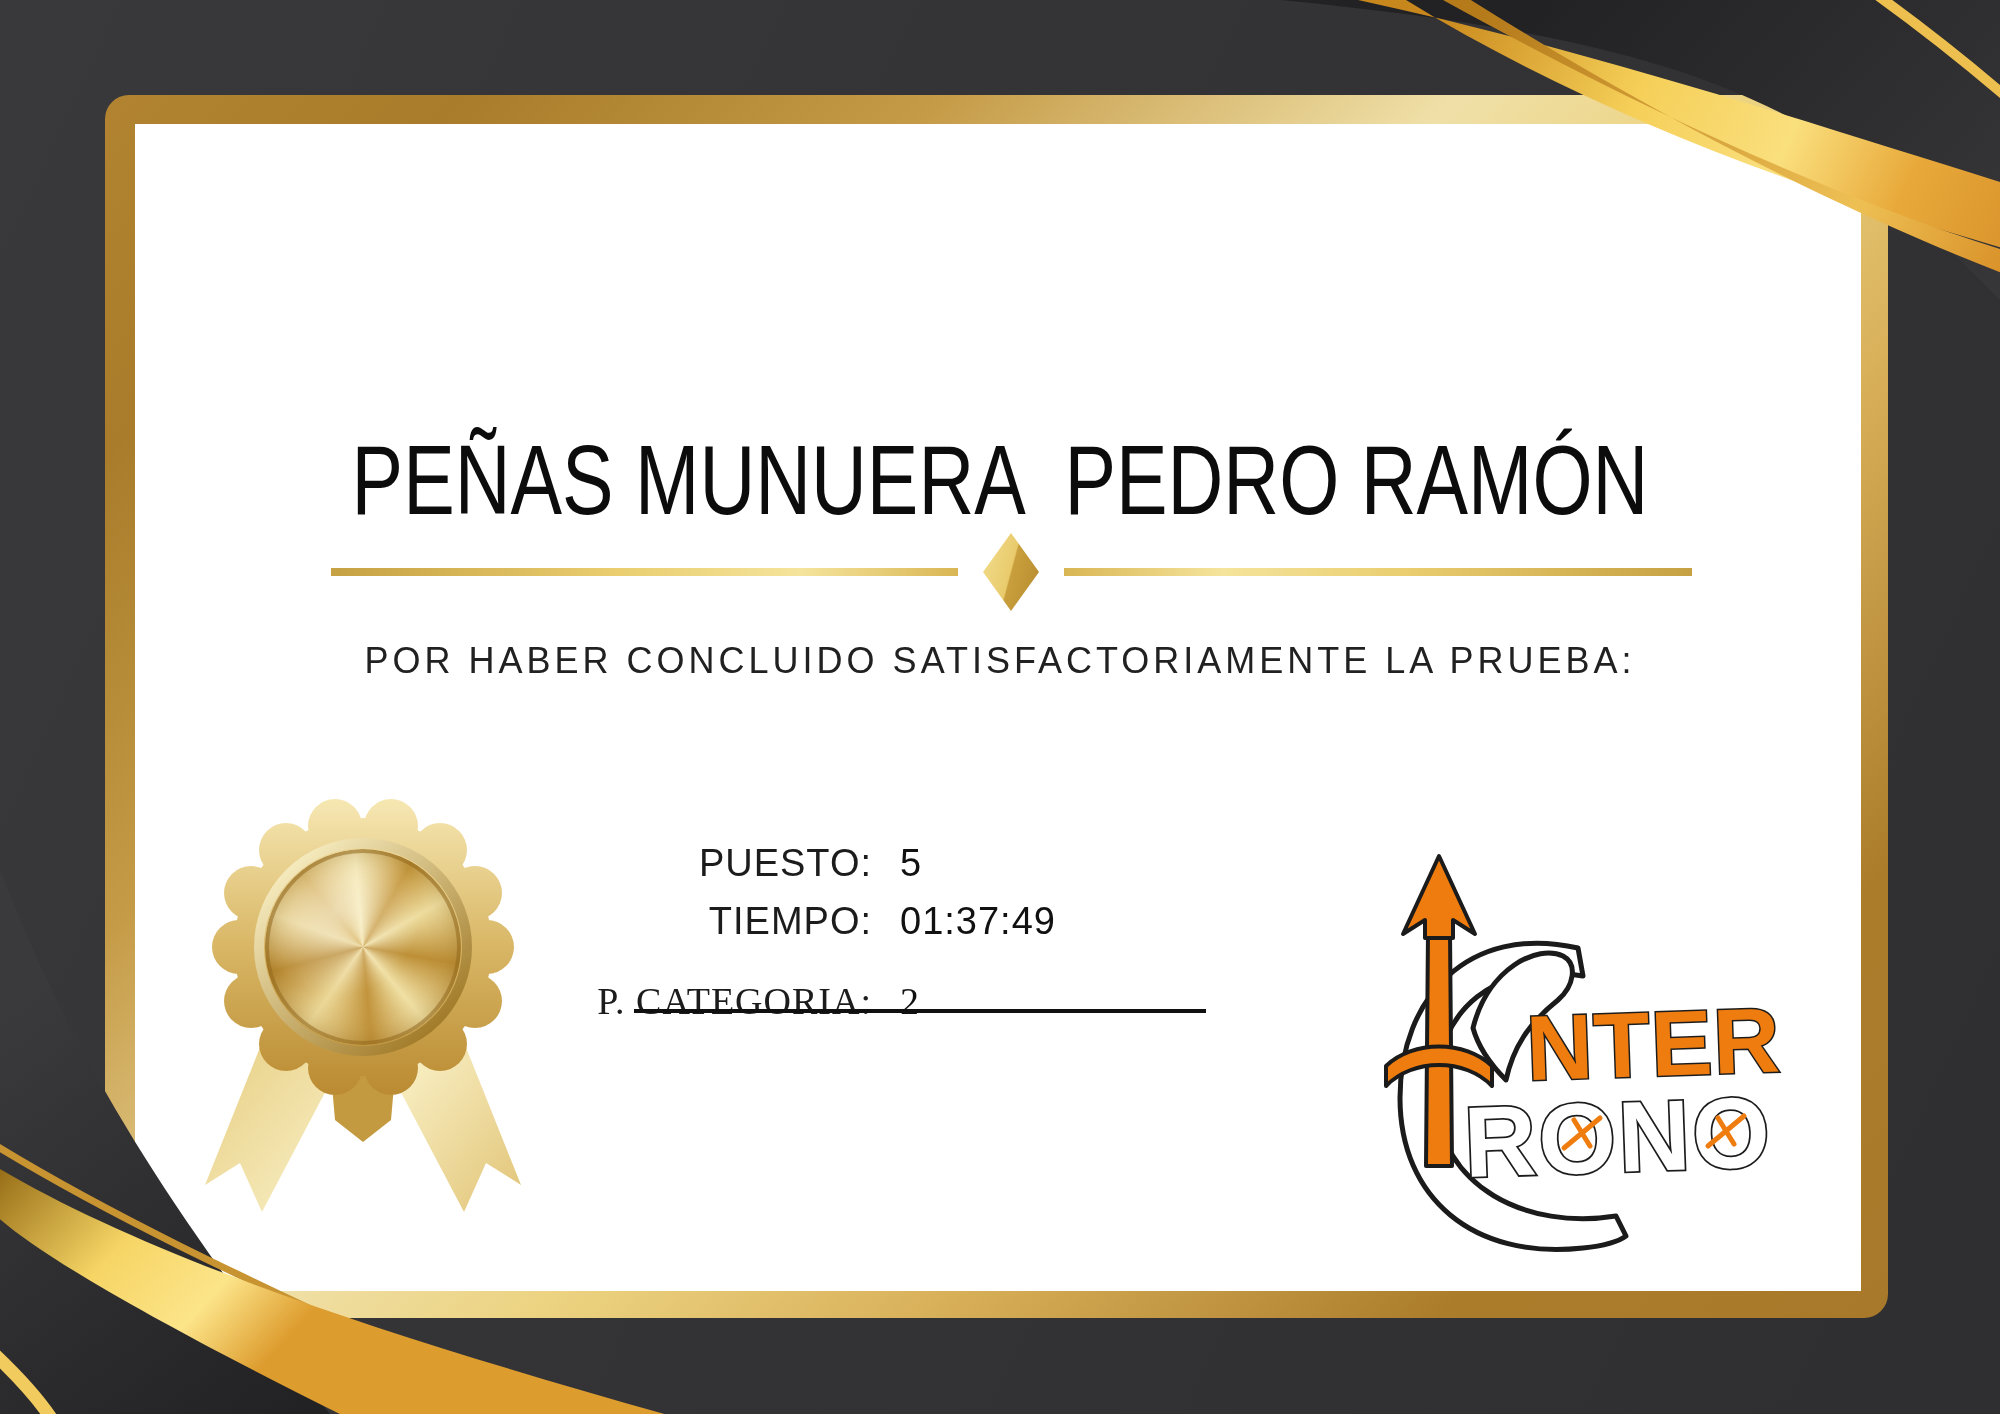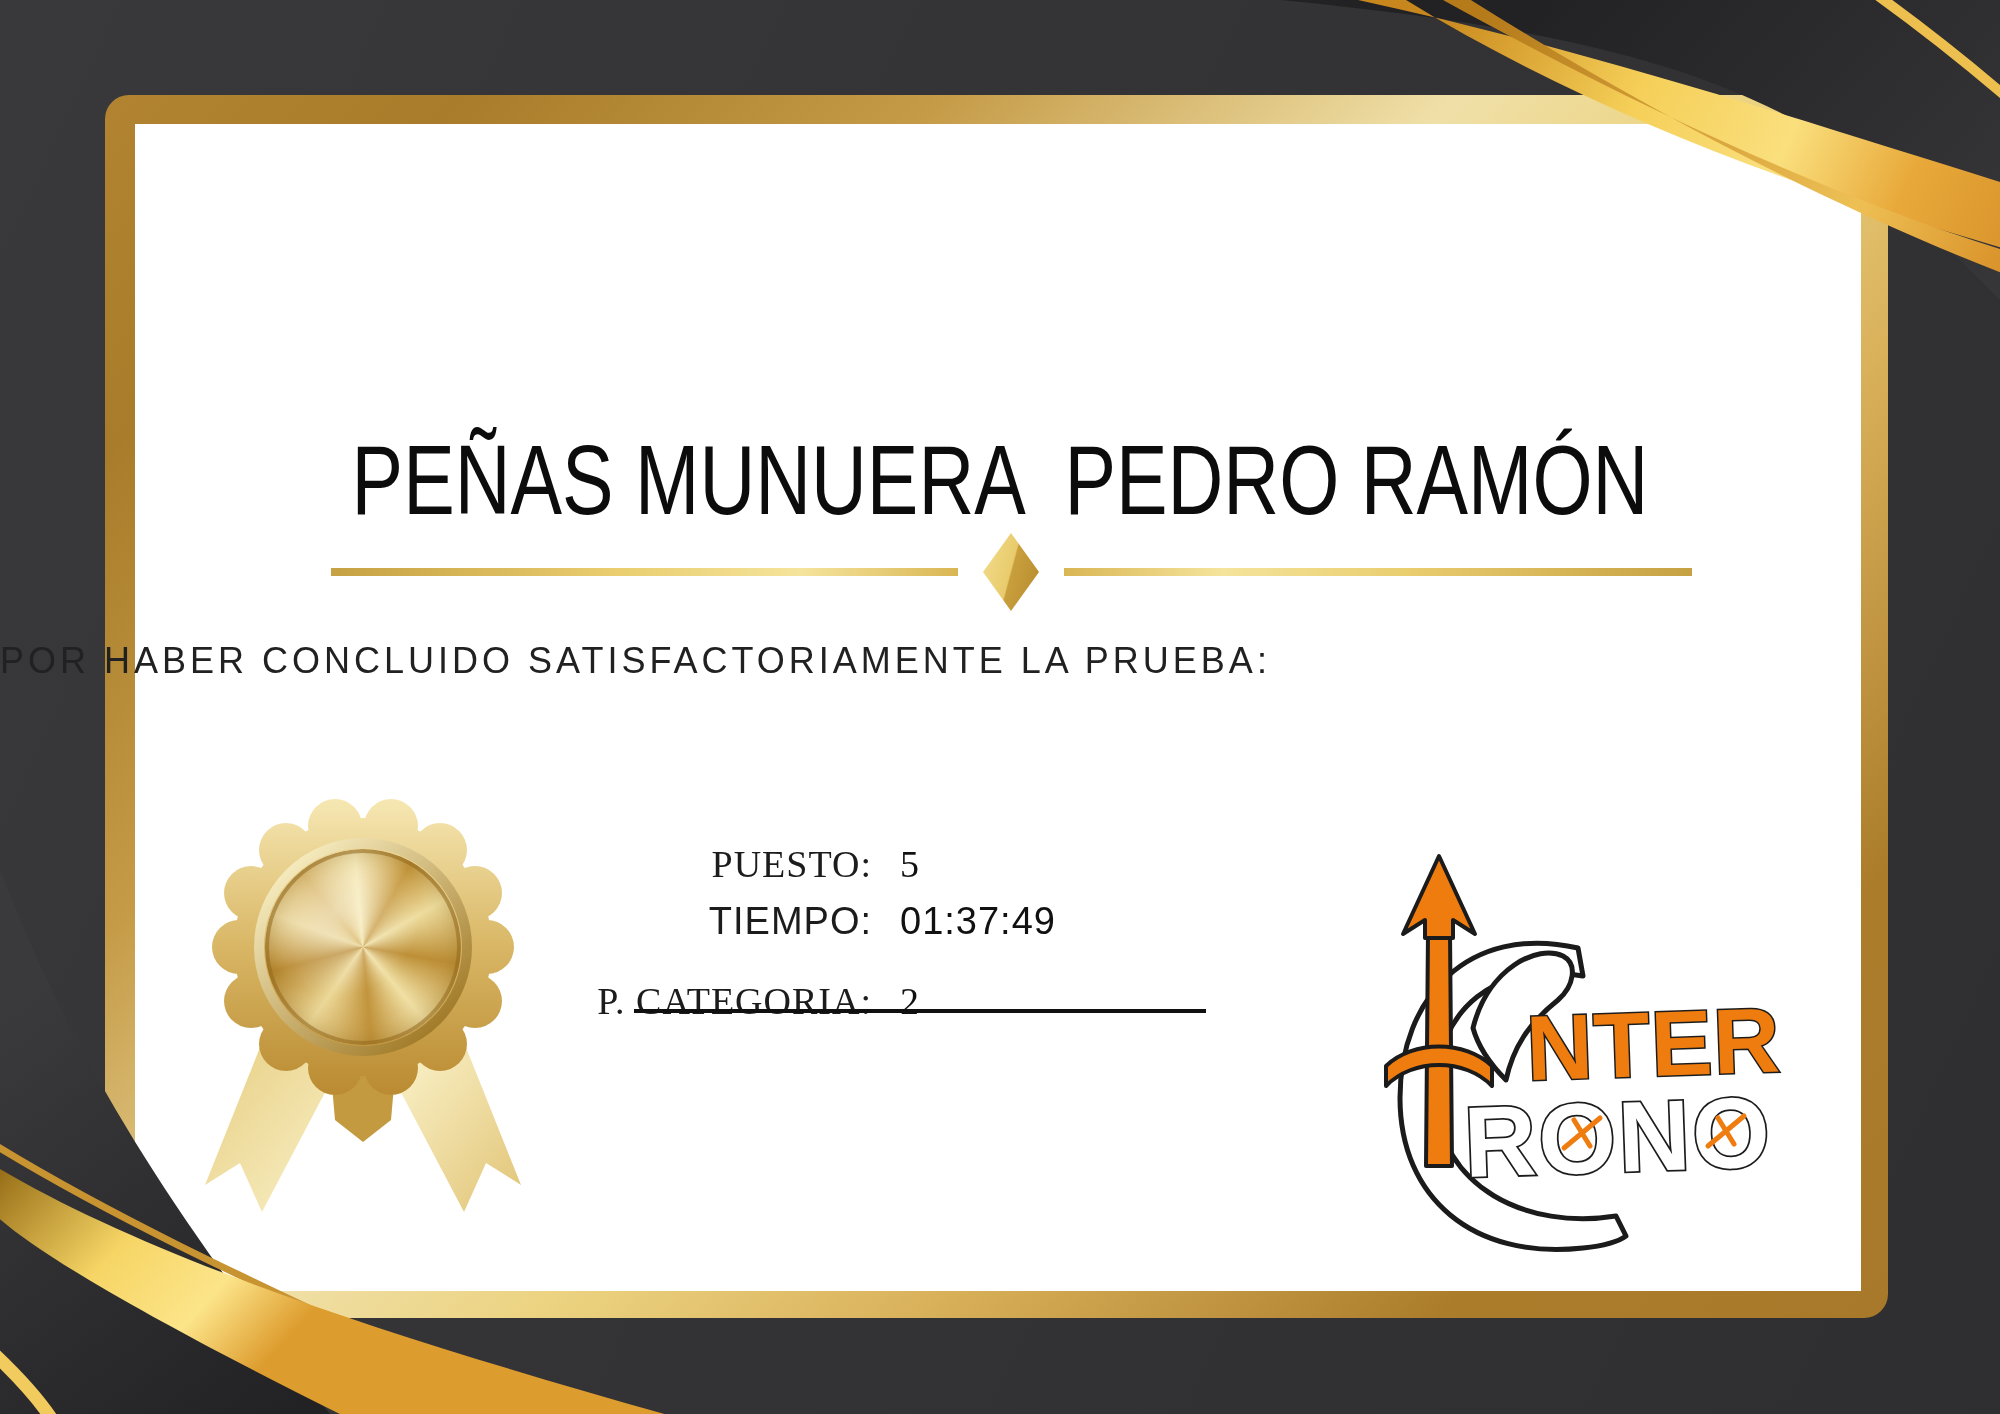--- a/index.html
+++ b/index.html
@@ -22,36 +22,36 @@
   .title{
     position:absolute;left:0;top:224px;width:100%;text-align:center;
     font-size:37px;letter-spacing:16px;color:#2a2a2a;font-weight:400;
   }
   .recipient{
     position:absolute;left:0;top:428px;width:100%;text-align:center;
     font-size:92px;color:#0c0c0c;font-weight:400;white-space:pre;
     transform:scaleX(0.84) scaleY(1.06);transform-origin:50% 50%;
   }
   .award{
-    position:absolute;left:0;top:640px;width:100%;text-align:left;
+    position:absolute;left:0;top:640px;width:100%;text-align:center;
     font-size:36px;letter-spacing:4px;color:#212121;font-weight:400;
   }
   
   .rule{position:absolute;top:568px;height:8px;}
   .rule.left{left:331px;width:627px;background:linear-gradient(90deg,#c6a143 0%,#e9cd6e 45%,#f5e49c 75%,#d9b654 100%);}
   .rule.right{left:1064px;width:628px;background:linear-gradient(270deg,#c6a143 0%,#e9cd6e 45%,#f5e49c 75%,#d9b654 100%);}
   .diamond{
     position:absolute;left:983px;top:533px;width:56px;height:78px;
     clip-path:polygon(50% 0,100% 50%,50% 100%,0 50%);
     background:linear-gradient(105deg,#f2dd8e 0%,#e9cb6c 49%,#c99f3d 51%,#b68a2d 100%);
   }
   
   .stat-label{position:absolute;left:500px;width:372px;text-align:right;font-size:38px;color:#1c1c1c;letter-spacing:1px;}
   .stat-value{position:absolute;left:900px;font-size:38px;color:#111;letter-spacing:1px;}
-  .r1{top:842px;font-family:Liberation Serif, serif;} .r2{top:900px;} .r3{top:979px;font-family:Liberation Serif, serif;}
+  .r1{top:842px;} .r2{top:900px;} .r3{top:979px;font-family:Liberation Serif, serif;}
   .sigline{position:absolute;left:634px;top:1009px;width:572px;height:4px;background:#101010;}
   
   .medal-svg{position:absolute;left:195px;top:790px;}
   .medal-disc{
     position:absolute;left:265px;top:849px;width:196px;height:196px;border-radius:50%;
     background:
       radial-gradient(circle at 36% 32%,rgba(255,255,255,.5),rgba(255,255,255,0) 46%),
       conic-gradient(from -40deg,#d7b159,#f4e6ad 35deg,#c79a40 70deg,#eedd9f 100deg,#bd8f36 140deg,#f0e0a4 180deg,#c2943c 215deg,#ecd898 255deg,#ba8b33 295deg,#e9d391 330deg,#d7b159 360deg);
     box-shadow:inset 0 0 0 4px rgba(146,104,28,.55), inset 0 0 26px rgba(120,80,10,.35);
   }

